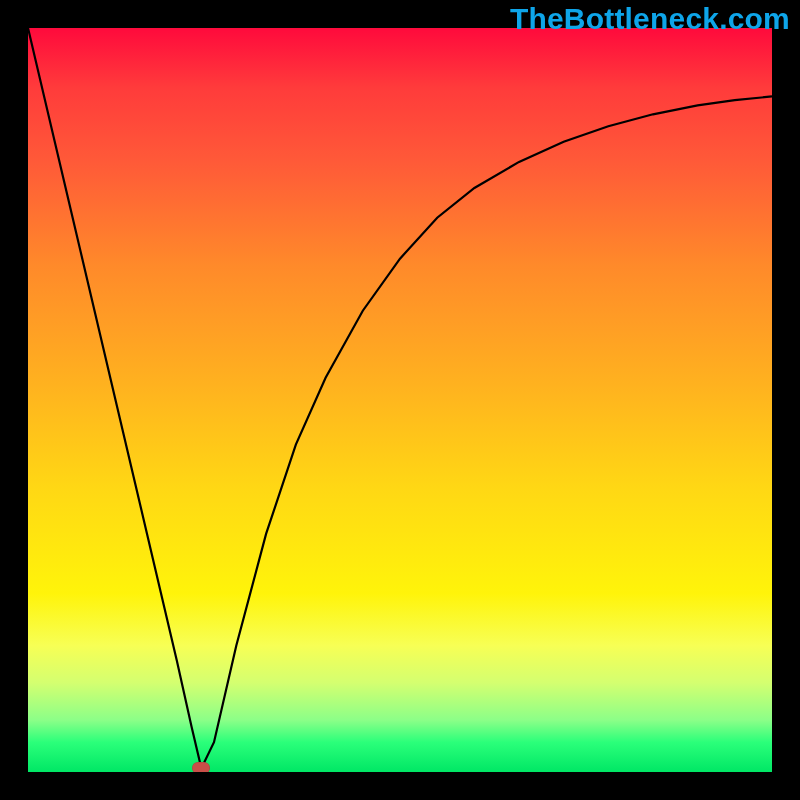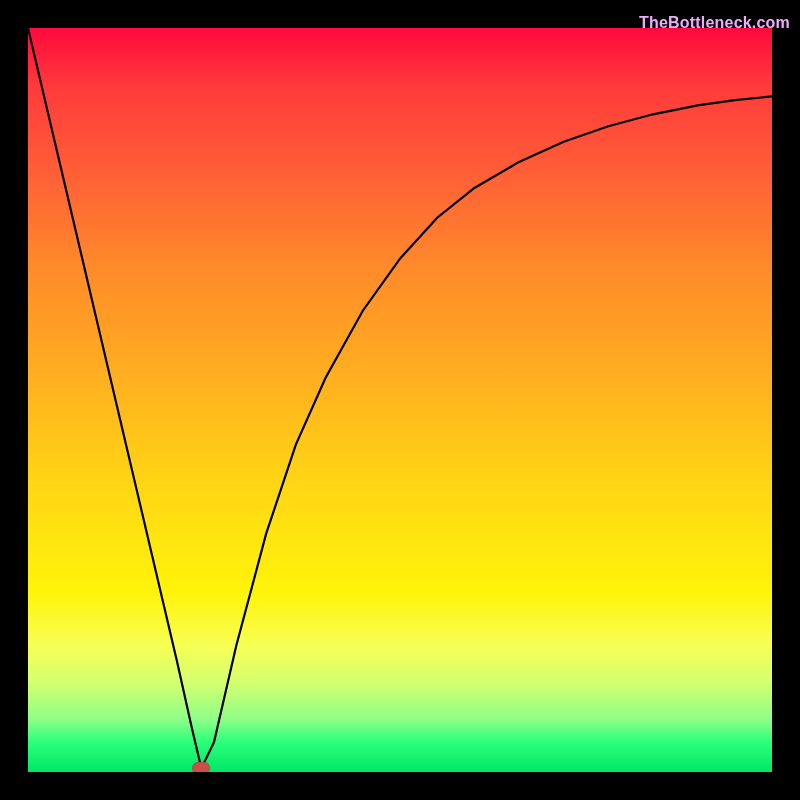--- a/index.html
+++ b/index.html
@@ -14,26 +14,25 @@
   .frame {
     position: relative;
     width: 800px;
     height: 800px;
     background: #000;
   }
   .attribution {
     position: absolute;
     top: 2px;
     right: 10px;
-    color: #f0abfc;
-    font-size: 16px;
+    color: #0ea5e9;
+    font-size: 30px;
     font-weight: 600;
     letter-spacing: 0.2px;
     z-index: 10;
-    margin-top: 12px;
   }
   .plot-area {
     position: absolute;
     left: 28px;
     top: 28px;
     width: 744px;
     height: 744px;
     overflow: hidden;
   }
   .gradient-bg {

